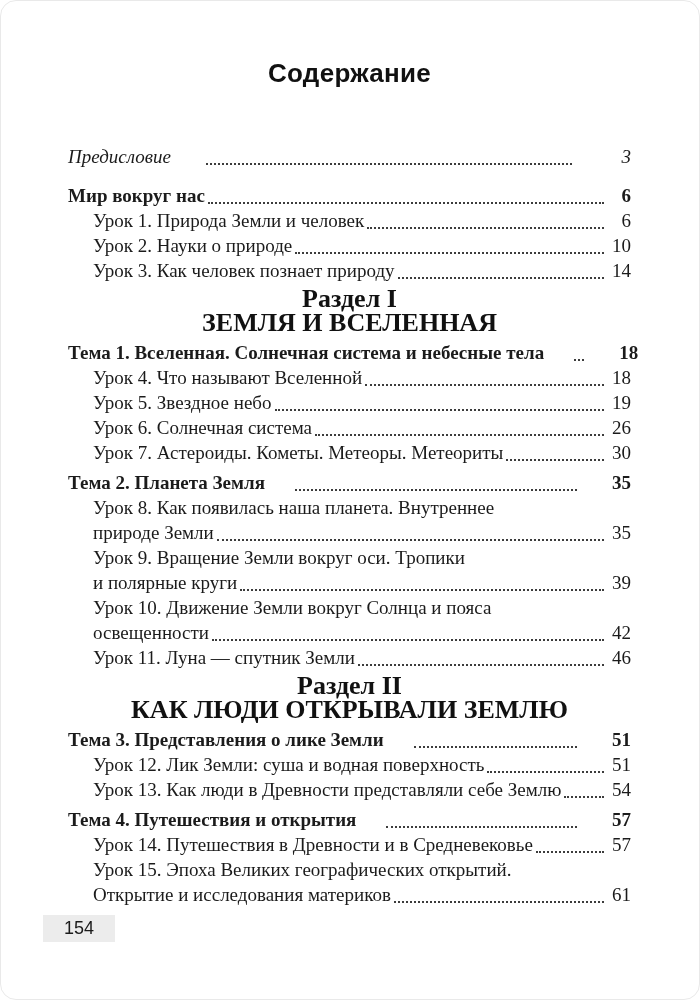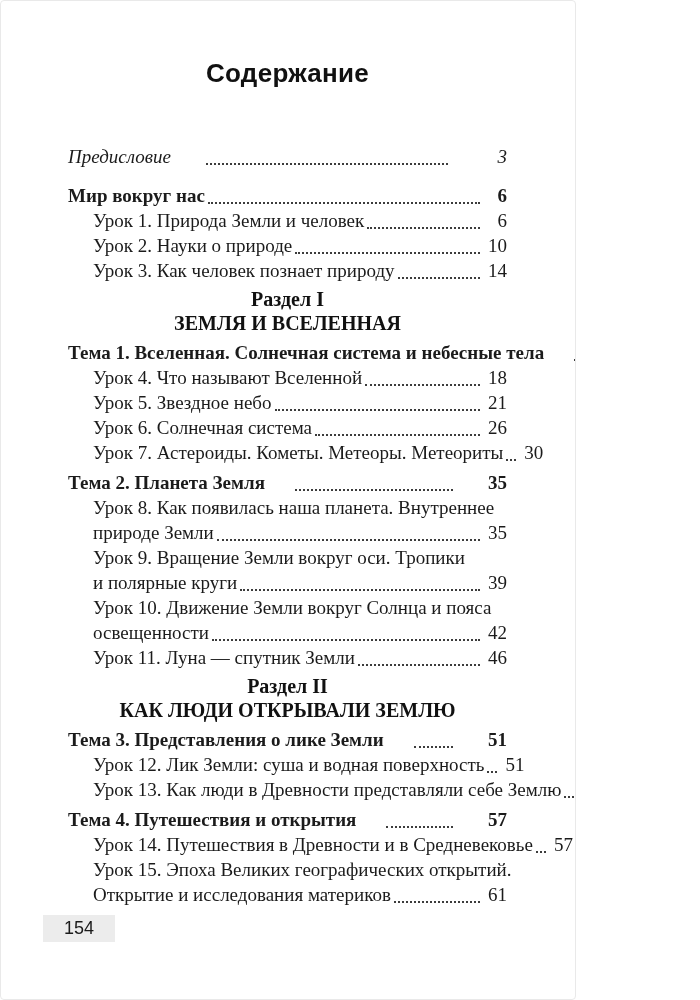--- a/index.html
+++ b/index.html
@@ -2,26 +2,26 @@
 <html><head>
 <meta charset="utf-8">
 <style>
   html, body {
     margin: 0;
     padding: 0;
     background: #ffffff;
   }
   .page {
     position: relative;
-    width: 576px;
+    width: 700px;
     height: 1000px;
     box-sizing: border-box;
     background: #ffffff;
     border: 1px solid #e9e9e9;
-    border-radius: 4px;
+    border-radius: 16px;
     font-family: "Liberation Serif", serif;
     color: #1b1b1b;
     overflow: hidden;
   }
   .title {
     position: absolute;
     top: 57px;
     left: 67px;
     right: 68px;
     margin: 0;
@@ -58,21 +58,21 @@
     text-align: right;
   }
   .row-preface { font-style: italic; gap: 32px; }
   .row-chapter { font-weight: 700; margin-top: 14px; }
   .row-theme   { font-weight: 700; margin-top: 5px; gap: 27px; }
   .row-lesson, .cont-line { padding-left: 25px; align-items: center; }
   .cont-line { white-space: nowrap; }
   .section-header {
     text-align: center;
     font-weight: 700;
-    font-size: 20px;
+    font-size: 26px;
     line-height: 24px;
     margin: 4px 0 3px 0;
     color: #111111;
   }
   .footer-badge {
     position: absolute;
     left: 42px;
     top: 914px;
     width: 72px;
     height: 27px;
@@ -127,21 +127,21 @@
         <span class="pg">18</span>
       </div>
       <div class="row row-lesson">
         <span class="label">Урок 4. Что называют Вселенной</span>
         <span class="dots"></span>
         <span class="pg">18</span>
       </div>
       <div class="row row-lesson">
         <span class="label">Урок 5. Звездное небо</span>
         <span class="dots"></span>
-        <span class="pg">21</span>
+        <span class="pg">19</span>
       </div>
       <div class="row row-lesson">
         <span class="label">Урок 6. Солнечная система</span>
         <span class="dots"></span>
         <span class="pg">26</span>
       </div>
       <div class="row row-lesson">
         <span class="label">Урок 7. Астероиды. Кометы. Метеоры. Метеориты</span>
         <span class="dots"></span>
         <span class="pg">30</span>

